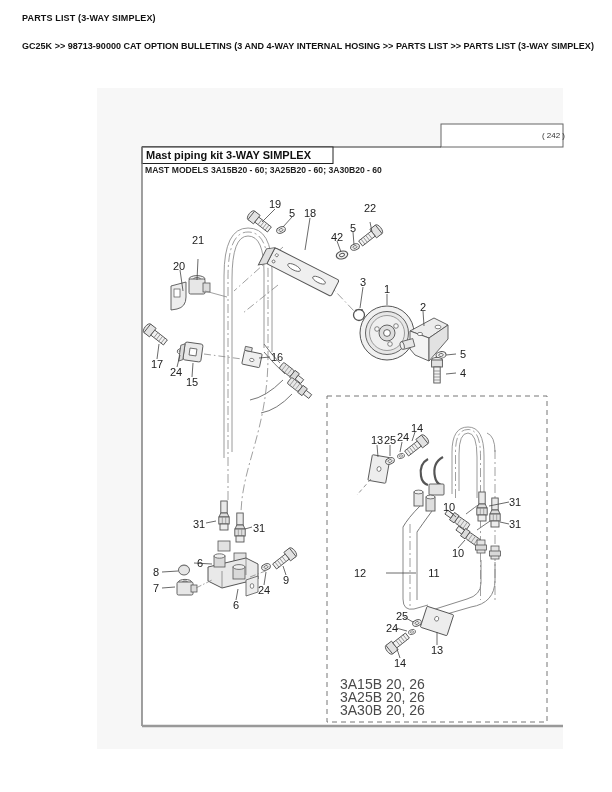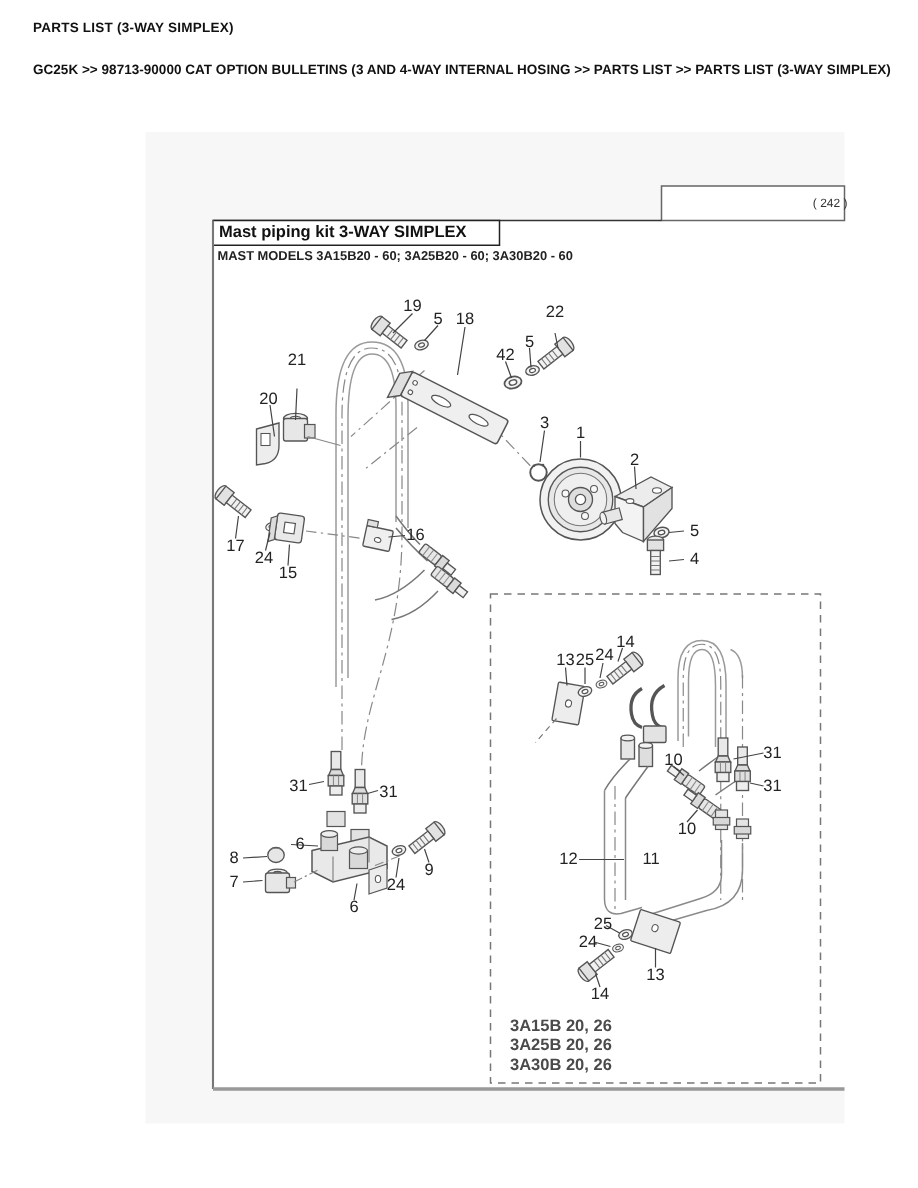--- a/index.html
+++ b/index.html
@@ -8,21 +8,21 @@
   .hdr1 { position:absolute; left:22px; top:13px; font-size:9px; font-weight:bold; color:#111;
     letter-spacing:.15px; white-space:nowrap; }
   .hdr2 { position:absolute; left:22px; top:41px; font-size:9px; font-weight:bold; color:#111;
     letter-spacing:.02px; white-space:nowrap; }
   .panel { position:absolute; left:97px; top:88px; width:466px; height:661px; background:#f7f7f7; }
   svg.art { position:absolute; left:0; top:0; }
   .pagenum { position:absolute; left:441px; top:124px; width:122px; height:23px; display:flex;
     align-items:center; justify-content:flex-end; padding-right:8px; font-size:8px; color:#333;margin-left:10px; }
   .dtitle { position:absolute; left:146px; top:149px; font-size:11px; font-weight:bold; color:#111; white-space:nowrap; }
   .dsub   { position:absolute; left:145px; top:165px; font-size:8.6px; font-weight:bold; color:#222; white-space:nowrap; }
-  .models { position:absolute; left:340px; top:678px; font-size:11px; color:#4a4a4a; line-height:13px;font-weight:bold; }
+  .models { position:absolute; left:340px; top:678px; font-size:14px; color:#4a4a4a; line-height:13px; }
   .models div { white-space:nowrap; }
   .callout { position:absolute; transform:translate(-50%,-50%); font-size:11px; color:#222; white-space:nowrap; }
 </style>
 </head>
 <body>
 
 <div class="hdr1">PARTS LIST (3-WAY SIMPLEX)</div>
 <div class="hdr2">GC25K &gt;&gt; 98713-90000 CAT OPTION BULLETINS (3 AND 4-WAY INTERNAL HOSING &gt;&gt; PARTS LIST &gt;&gt; PARTS LIST (3-WAY SIMPLEX)</div>
 
 <div class="panel"></div>
@@ -282,19 +282,19 @@
     <span class="callout" style="left: 286px; top: 580px;">9</span>
     <span class="callout" style="left: 236px; top: 605px;">6</span>
     <span class="callout" style="left: 377px; top: 440px;">13</span>
     <span class="callout" style="left: 390px; top: 440px;">25</span>
     <span class="callout" style="left: 403px; top: 437px;">24</span>
     <span class="callout" style="left: 417px; top: 428px;">14</span>
     <span class="callout" style="left: 449px; top: 507px;">10</span>
     <span class="callout" style="left: 458px; top: 553px;">10</span>
     <span class="callout" style="left: 515px; top: 502px;">31</span>
     <span class="callout" style="left: 515px; top: 524px;">31</span>
-    <span class="callout" style="left: 379px; top: 573px;">12</span>
+    <span class="callout" style="left: 360px; top: 573px;">12</span>
     <span class="callout" style="left: 422px; top: 573px; padding-left: 24px;">11</span>
     <span class="callout" style="left: 402px; top: 616px;">25</span>
     <span class="callout" style="left: 392px; top: 628px;">24</span>
     <span class="callout" style="left: 400px; top: 663px;">14</span>
     <span class="callout" style="left: 437px; top: 650px;">13</span>
   </div>
 
 </body></html>

